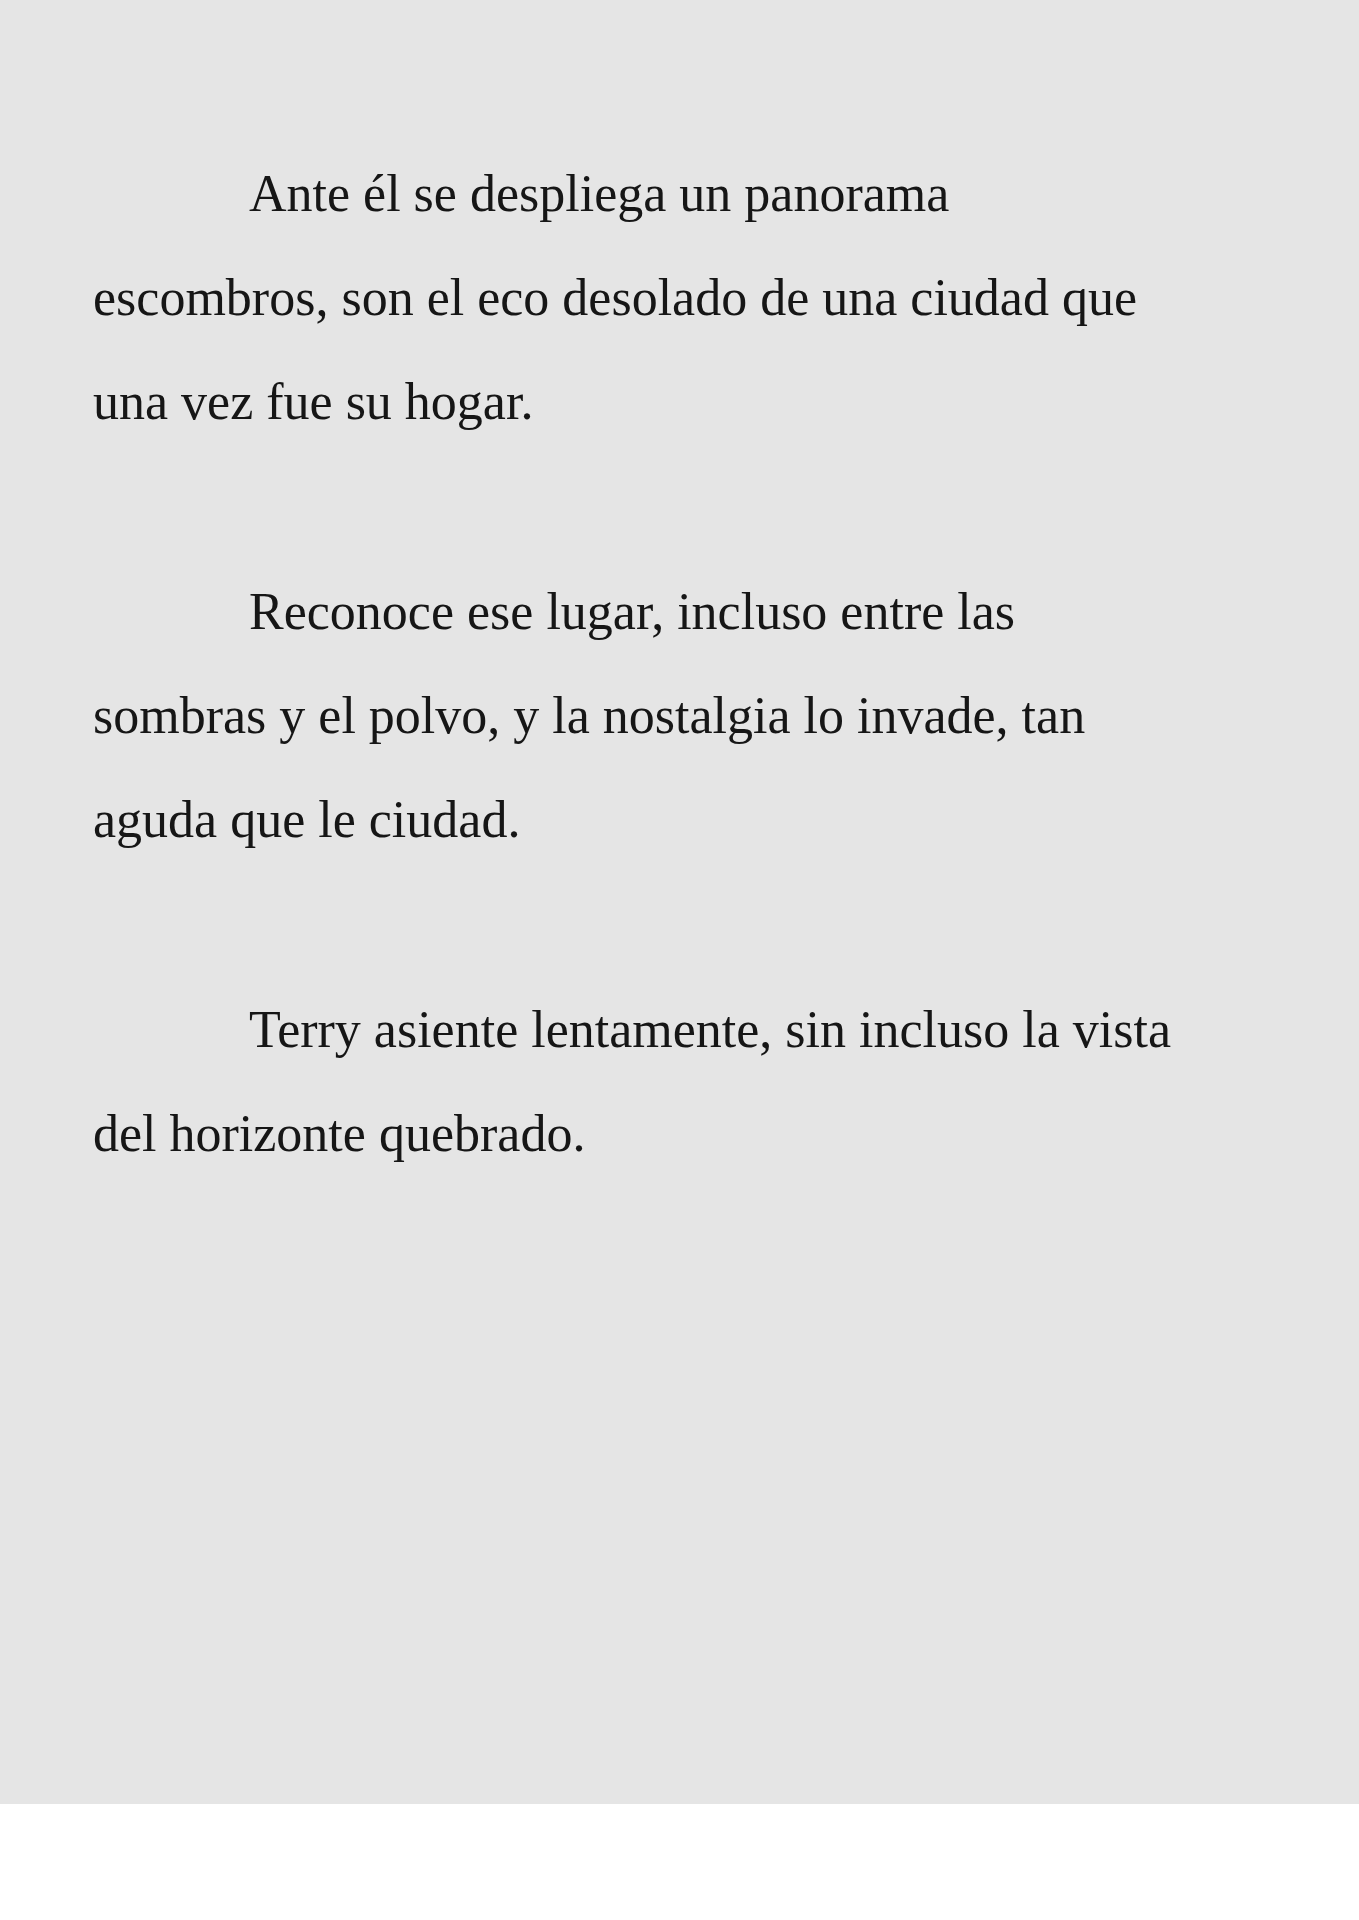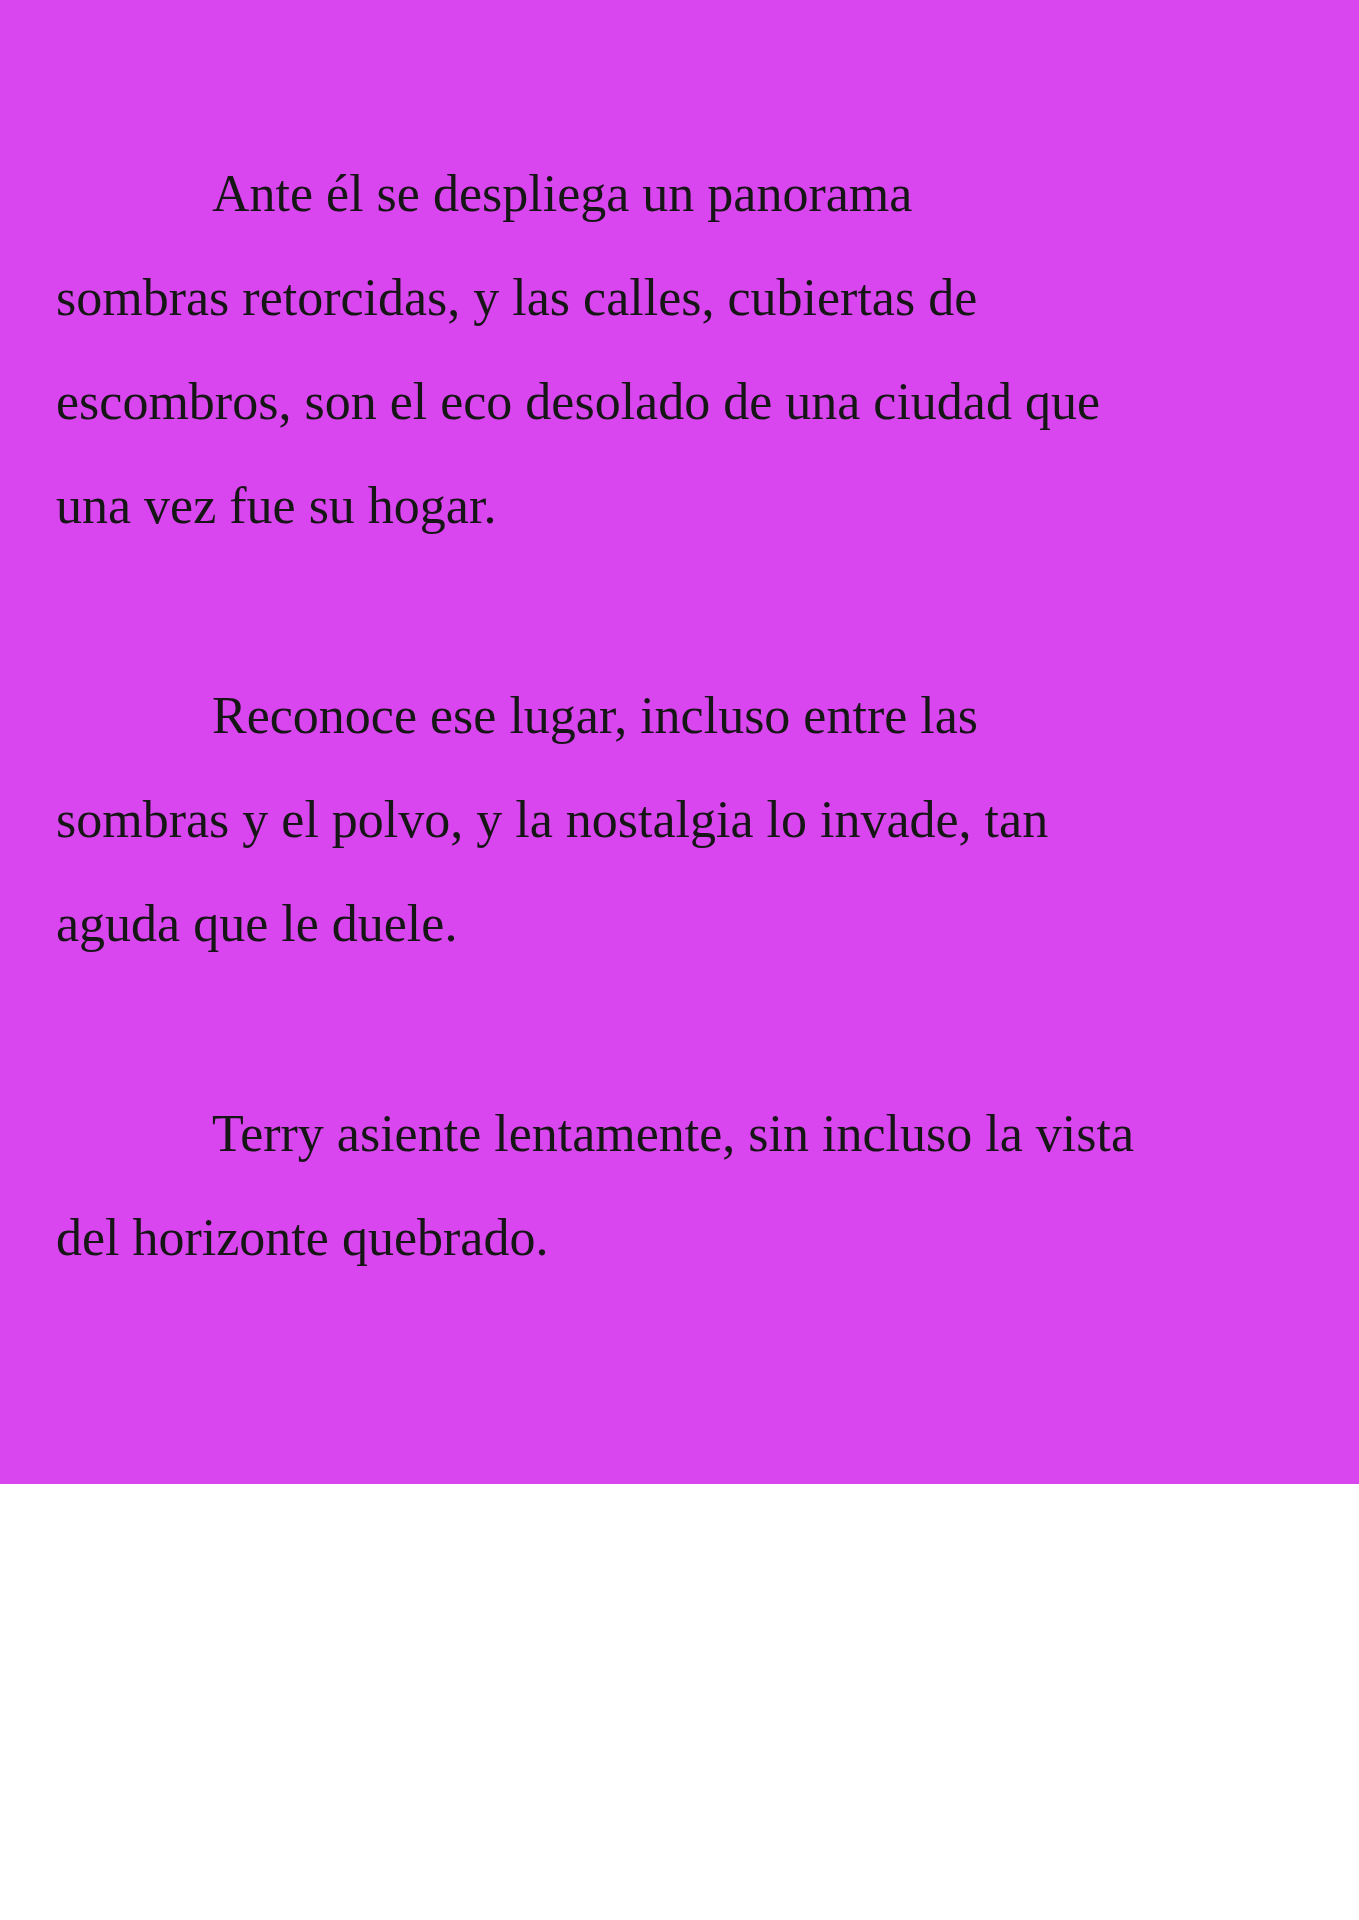--- a/index.html
+++ b/index.html
@@ -7,23 +7,23 @@
     width: 1359px;
     height: 1920px;
     background: #ffffff;
     overflow: hidden;
   }
   body {
     font-family: "Liberation Serif", "DejaVu Serif", serif;
   }
   main.book-page {
     width: 1359px;
-    height: 1484px;
-    background: #d946ef;
-    padding: 142px 100px 0 56px;
+    height: 1804px;
+    background: #e5e5e5;
+    padding: 142px 100px 0 93px;
   }
   .text-block {
     color: #161616;
     font-size: 52px;
     line-height: 104px;
   }
   p.para {
     margin: 0 0 106px 0;
   }
   p.para:last-child {
@@ -37,28 +37,27 @@
     padding-left: 156px;
   }
 </style>
 </head>
 <body>
 
 <main class="book-page">
   <section class="text-block" id="text-block" style="color: rgb(22, 22, 22);">
       <p class="para">
         <span class="line indent">Ante él se despliega un panorama</span>
-        <span class="line">sombras retorcidas, y las calles, cubiertas de</span>
         <span class="line">escombros, son el eco desolado de una ciudad que</span>
         <span class="line">una vez fue su hogar.</span>
       </p>
       <p class="para">
         <span class="line indent">Reconoce ese lugar, incluso entre las</span>
         <span class="line">sombras y el polvo, y la nostalgia lo invade, tan</span>
-        <span class="line">aguda que le duele.</span>
+        <span class="line">aguda que le ciudad.</span>
       </p>
       <p class="para">
       </p>
       <p class="para">
         <span class="line indent">Terry asiente lentamente, sin incluso la vista</span>
         <span class="line">del horizonte quebrado.</span>
       </p>
     </section>
 </main>
 

